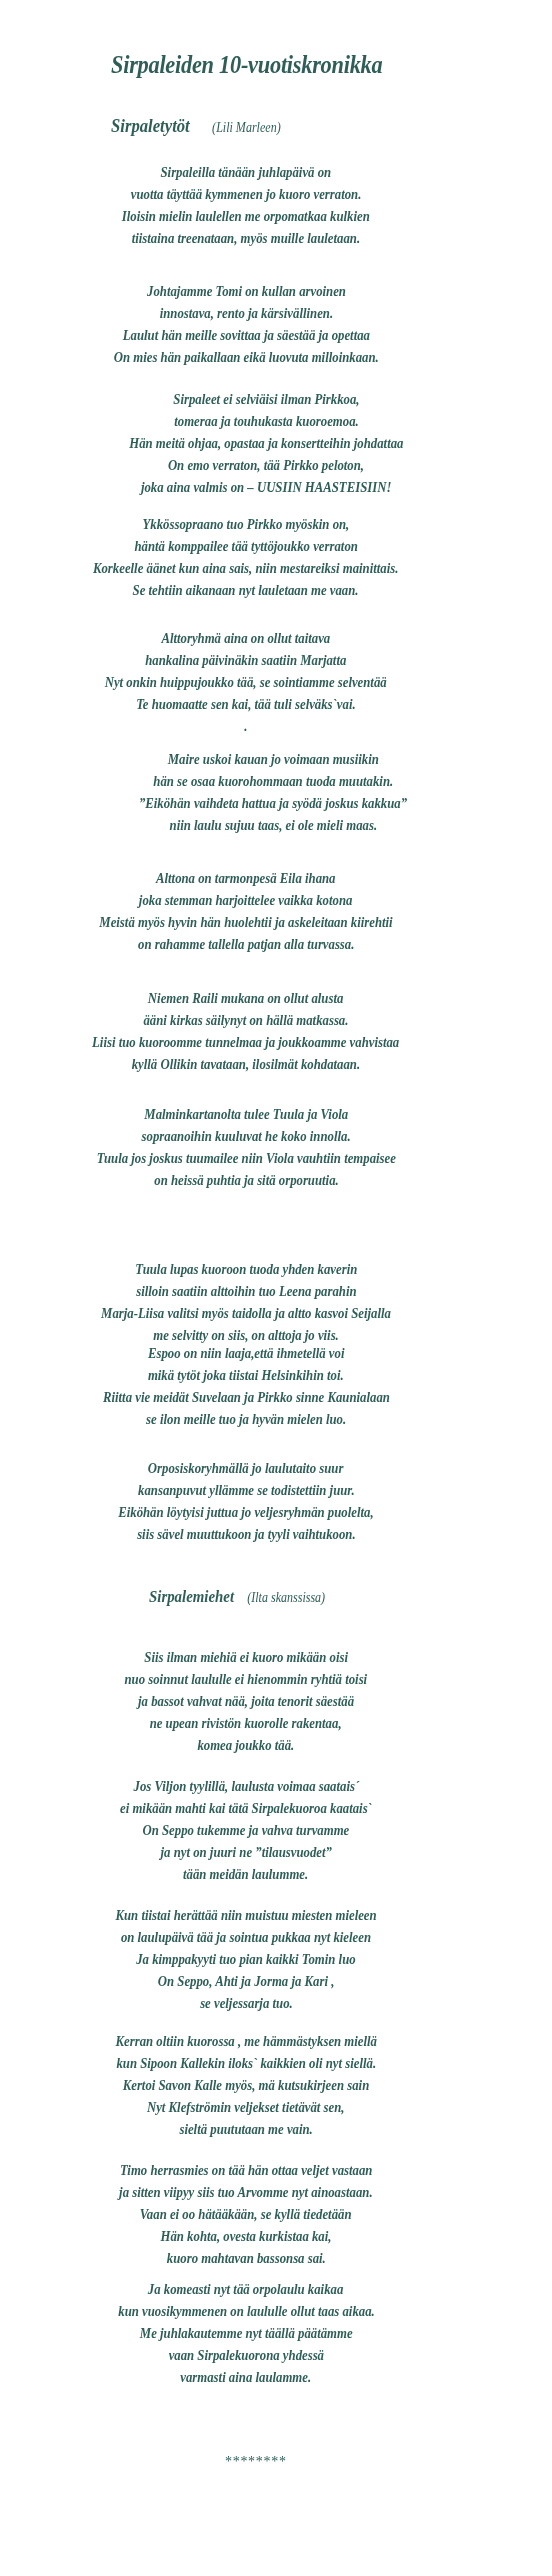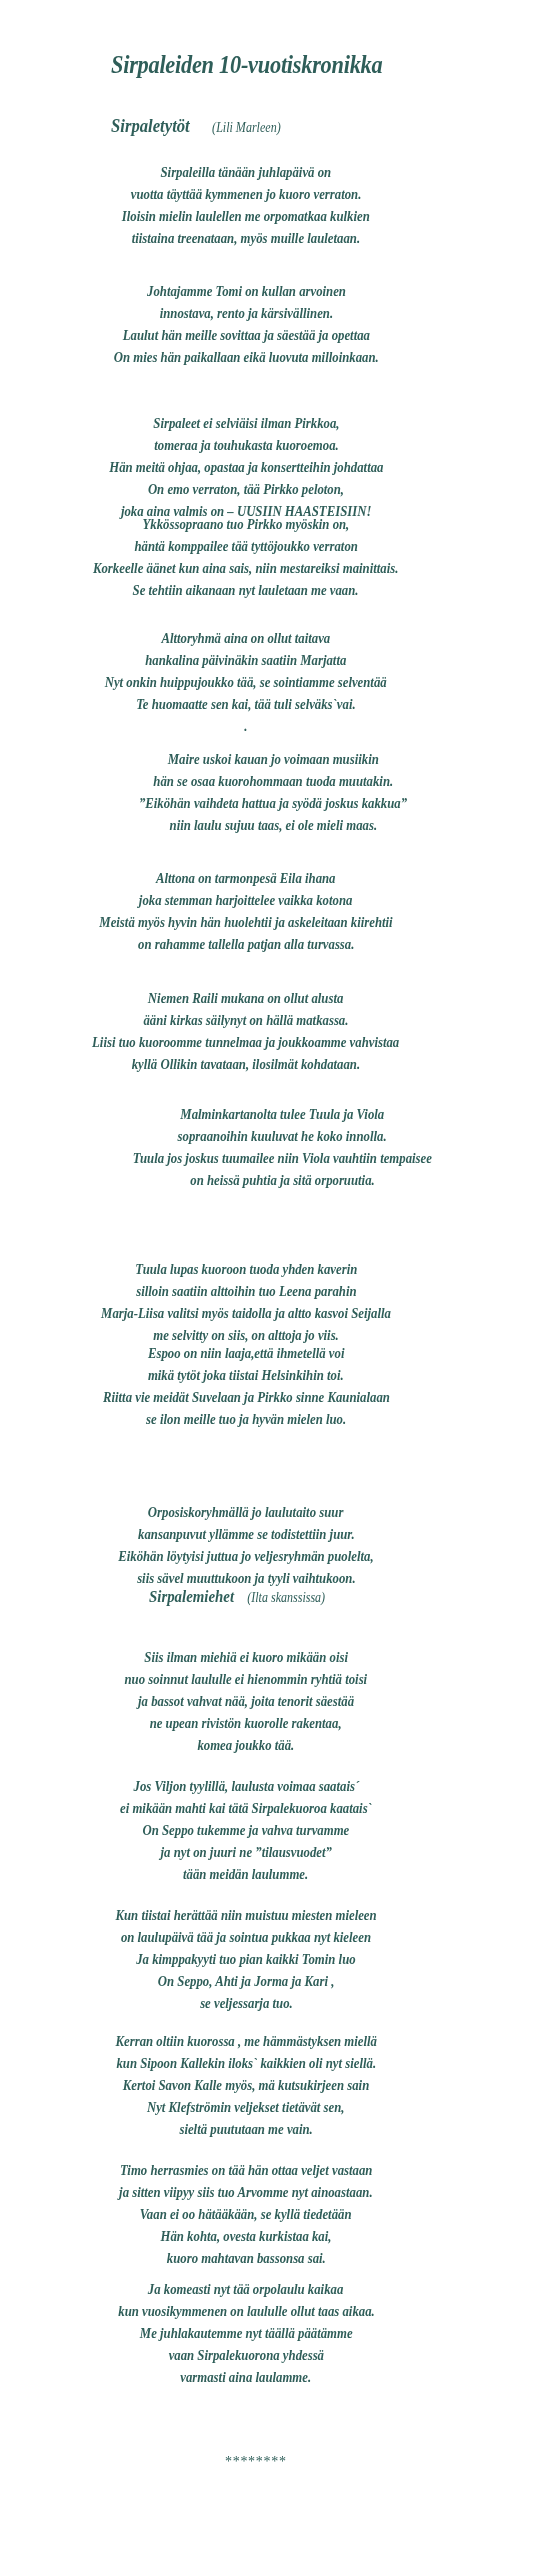--- a/index.html
+++ b/index.html
@@ -52,21 +52,21 @@
       <span class="line"><span>vuotta täyttää kymmenen jo kuoro verraton.</span></span>
       <span class="line"><span>Iloisin mielin laulellen me orpomatkaa kulkien</span></span>
       <span class="line"><span>tiistaina treenataan, myös muille lauletaan.</span></span>
     </div>
     <div class="stanza" style="top: 280px;">
       <span class="line"><span>Johtajamme Tomi on kullan arvoinen</span></span>
       <span class="line"><span>innostava, rento ja kärsivällinen.</span></span>
       <span class="line"><span>Laulut hän meille sovittaa ja säestää ja opettaa</span></span>
       <span class="line"><span>On mies hän paikallaan eikä luovuta milloinkaan.</span></span>
     </div>
-    <div class="stanza" style="top: 412px;">
+    <div class="stanza" style="top: 388px; margin-left: 20px;">
       <span class="line"><span>Sirpaleet ei selviäisi ilman Pirkkoa,</span></span>
       <span class="line"><span>tomeraa ja touhukasta kuoroemoa.</span></span>
       <span class="line"><span>Hän meitä ohjaa, opastaa ja konsertteihin johdattaa</span></span>
       <span class="line"><span>On emo verraton, tää Pirkko peloton,</span></span>
       <span class="line"><span>joka aina valmis on – UUSIIN HAASTEISIIN!</span></span>
     </div>
     <div class="stanza" style="top: 513px;">
       <span class="line"><span>Ykkössopraano tuo Pirkko myöskin on,</span></span>
       <span class="line"><span>häntä komppailee tää tyttöjoukko verraton</span></span>
       <span class="line"><span>Korkeelle äänet kun aina sais, niin mestareiksi mainittais.</span></span>
@@ -90,39 +90,39 @@
       <span class="line"><span>joka stemman harjoittelee vaikka kotona</span></span>
       <span class="line"><span>Meistä myös hyvin hän huolehtii ja askeleitaan kiirehtii</span></span>
       <span class="line"><span>on rahamme tallella patjan alla turvassa.</span></span>
     </div>
     <div class="stanza" style="top: 987px;">
       <span class="line"><span>Niemen Raili mukana on ollut alusta</span></span>
       <span class="line"><span>ääni kirkas säilynyt on hällä matkassa.</span></span>
       <span class="line"><span>Liisi tuo kuoroomme tunnelmaa ja joukkoamme vahvistaa</span></span>
       <span class="line"><span>kyllä Ollikin tavataan, ilosilmät kohdataan.</span></span>
     </div>
-    <div class="stanza" style="top: 1103px; padding-left: 36px;">
+    <div class="stanza" style="top: 1103px;">
       <span class="line"><span>Malminkartanolta tulee Tuula ja Viola</span></span>
       <span class="line"><span>sopraanoihin kuuluvat he koko innolla.</span></span>
       <span class="line"><span>Tuula jos joskus tuumailee niin Viola vauhtiin tempaisee</span></span>
       <span class="line"><span>on heissä puhtia ja sitä orporuutia.</span></span>
     </div>
     <div class="stanza" style="top: 1222px; margin-top: 36px;">
       <span class="line"><span>Tuula lupas kuoroon tuoda yhden kaverin</span></span>
       <span class="line"><span>silloin saatiin alttoihin tuo Leena parahin</span></span>
       <span class="line"><span>Marja-Liisa valitsi myös taidolla  ja altto kasvoi Seijalla</span></span>
       <span class="line"><span>me selvitty on siis, on alttoja jo viis.</span></span>
     </div>
     <div class="stanza" style="top: 1342px;">
       <span class="line"><span>Espoo on niin laaja,että ihmetellä voi</span></span>
       <span class="line"><span>mikä tytöt joka tiistai Helsinkihin toi.</span></span>
       <span class="line"><span>Riitta vie meidät Suvelaan ja Pirkko sinne Kaunialaan</span></span>
       <span class="line"><span>se ilon meille tuo ja hyvän mielen luo.</span></span>
     </div>
-    <div class="stanza" style="top: 1457px; margin-top: 44px;">
+    <div class="stanza" style="top: 1457px;">
       <span class="line"><span>Orposiskoryhmällä jo laulutaito suur</span></span>
       <span class="line"><span>kansanpuvut  yllämme se todistettiin juur.</span></span>
       <span class="line"><span>Eiköhän löytyisi juttua jo veljesryhmän puolelta,</span></span>
       <span class="line"><span>siis sävel muuttukoon ja tyyli vaihtukoon.</span></span>
     </div>
   </div>
 
 <div class="section-head" style="left:149px; top:1587px;">
   <span class="name" style="font-size:17.3px;">Sirpalemiehet</span><span class="tune" style="margin-left:15.3px;">(Ilta skanssissa)</span>
 </div>

